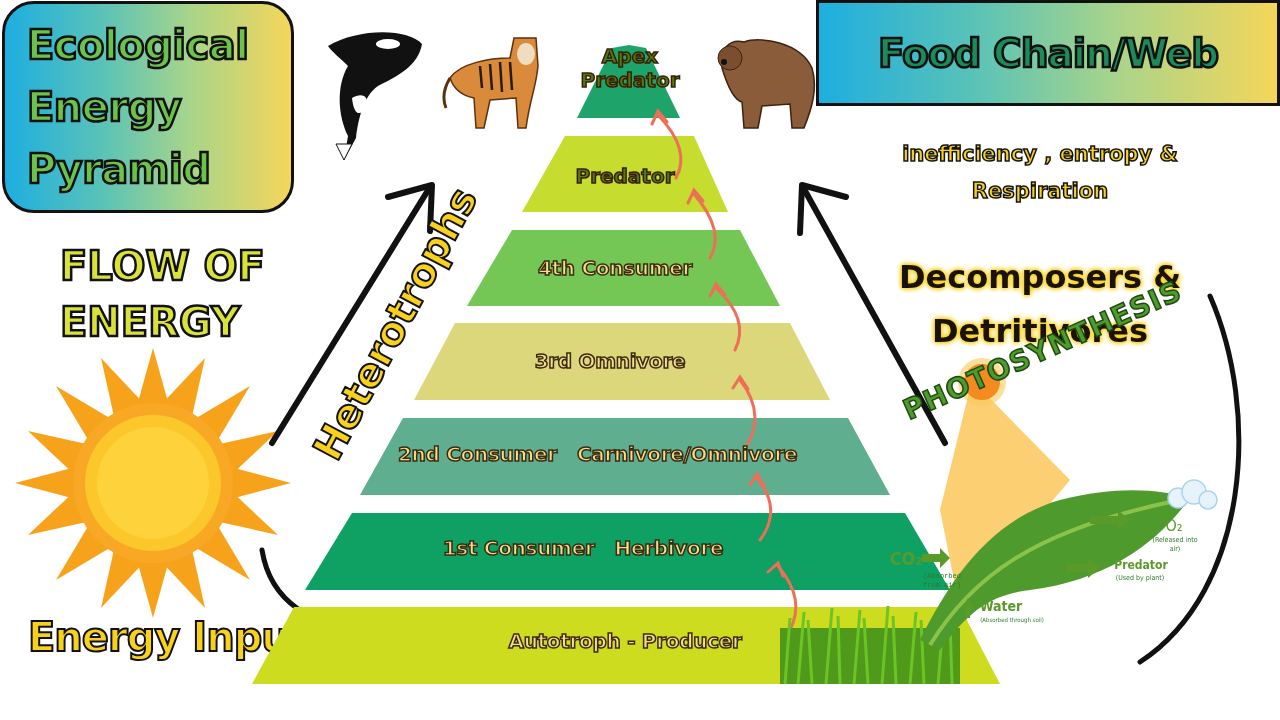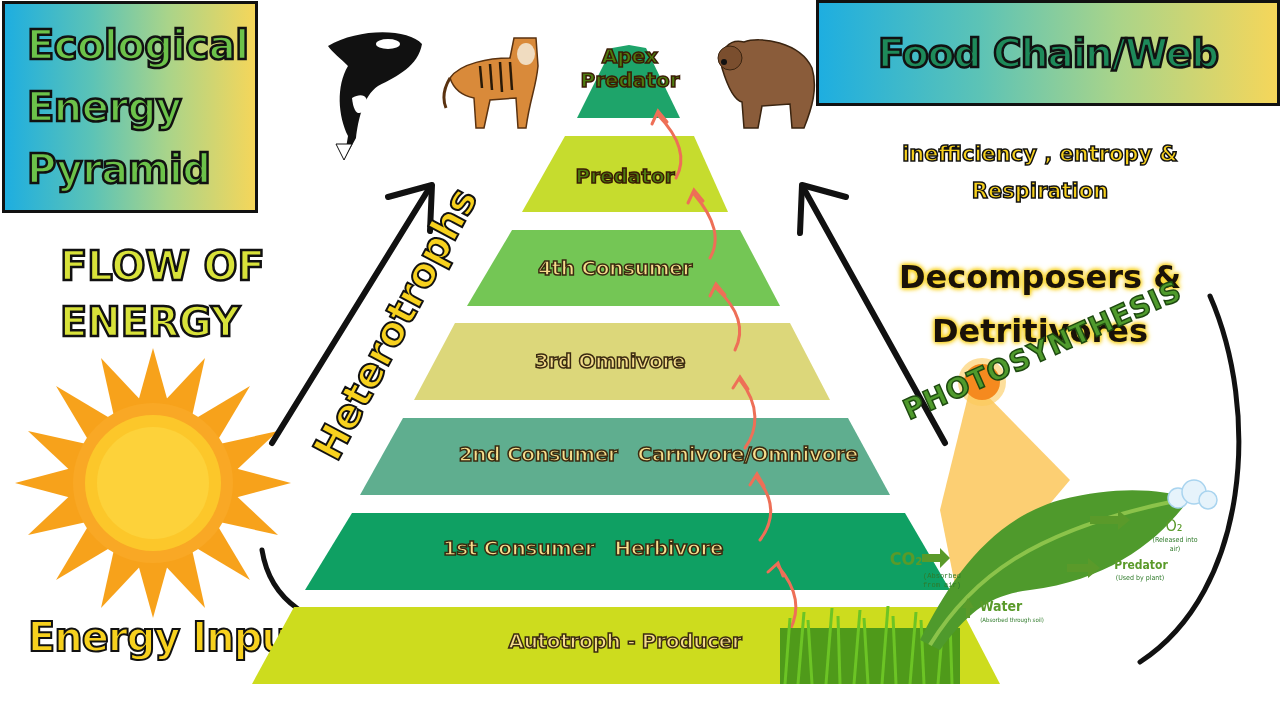--- a/index.html
+++ b/index.html
@@ -4,22 +4,23 @@
 <style>
   * { box-sizing: border-box; margin: 0; padding: 0; }
   html, body { width: 1280px; height: 720px; overflow: hidden; background: #ffffff; }
   body { position: relative; font-family: "DejaVu Sans", "Liberation Sans", sans-serif; }
   .abs { position: absolute; }
   .title-box {
     border: 3px solid #111;
     background: linear-gradient(90deg, #1eaee0 0%, #5cc3b6 35%, #a9d48a 65%, #f5d65a 100%);
   }
   .title-left {
-    left: 2px; top: 1px; width: 256px; height: 212px;
+    left: 2px; top: 1px; width: 292px; height: 212px;
     padding: 10px 0 0 22px;
+    border-radius: 32px;
   }
   .title-left .line {
     display: block; color: #6cc24a; font-size: 40px; line-height: 62px;
     -webkit-text-stroke: 2.5px #111; font-weight: bold; letter-spacing: -0.5px;
   }
   .title-right {
     left: 816px; top: 0; width: 464px; height: 106px;
     display: flex; align-items: center; justify-content: center;
   }
   .title-right span {
@@ -148,21 +149,21 @@
       <line x1="952" y1="684" x2="950" y2="620"></line>
     </g>
   </g>
 </svg>
 
 <div class="abs orange-label" style="left:560px; top:44px; width:140px; line-height:24px; white-space:pre;">Apex
 Predator</div>
 <div class="abs orange-label" style="left:555px; top:164px; width:140px;">Predator</div>
 <div class="abs tier-label" style="left:520px; top:256px; width:190px; text-align:center;">4th Consumer</div>
 <div class="abs tier-label" style="left:515px; top:349px; width:190px; text-align:center;">3rd Omnivore</div>
-<div class="abs tier-label" style="left:398px; top:442px; width:460px; text-align:right;">2nd Consumer   Carnivore/Omnivore</div>
+<div class="abs tier-label" style="left:398px; top:442px; width:460px; text-align:left;">2nd Consumer   Carnivore/Omnivore</div>
 <div class="abs tier-label" style="left:418px; top:536px; width:330px; text-align:center;">1st Consumer   Herbivore</div>
 <div class="abs tier-label" style="left:480px; top:629px; width:290px; text-align:center;">Autotroph - Producer</div>
 
 <svg class="abs" style="left:318px; top:26px;" width="110" height="140" viewBox="0 0 110 140">
   <path d="M10,20 C40,2 90,2 104,18 C100,40 80,50 60,60 C45,70 40,95 38,112 L26,134 L30,110 C20,90 18,60 30,40 C22,32 14,26 10,20 Z" fill="#111"></path>
   <ellipse cx="70" cy="18" rx="12" ry="5" fill="#fff"></ellipse>
   <path d="M34,72 C44,66 52,70 48,82 C42,90 36,90 34,72 Z" fill="#fff"></path>
   <path d="M26,134 L18,118 L34,118 Z" fill="#fff" stroke="#111"></path>
 </svg>
 <svg class="abs" style="left:440px; top:28px;" width="100" height="104" viewBox="0 0 100 104">

